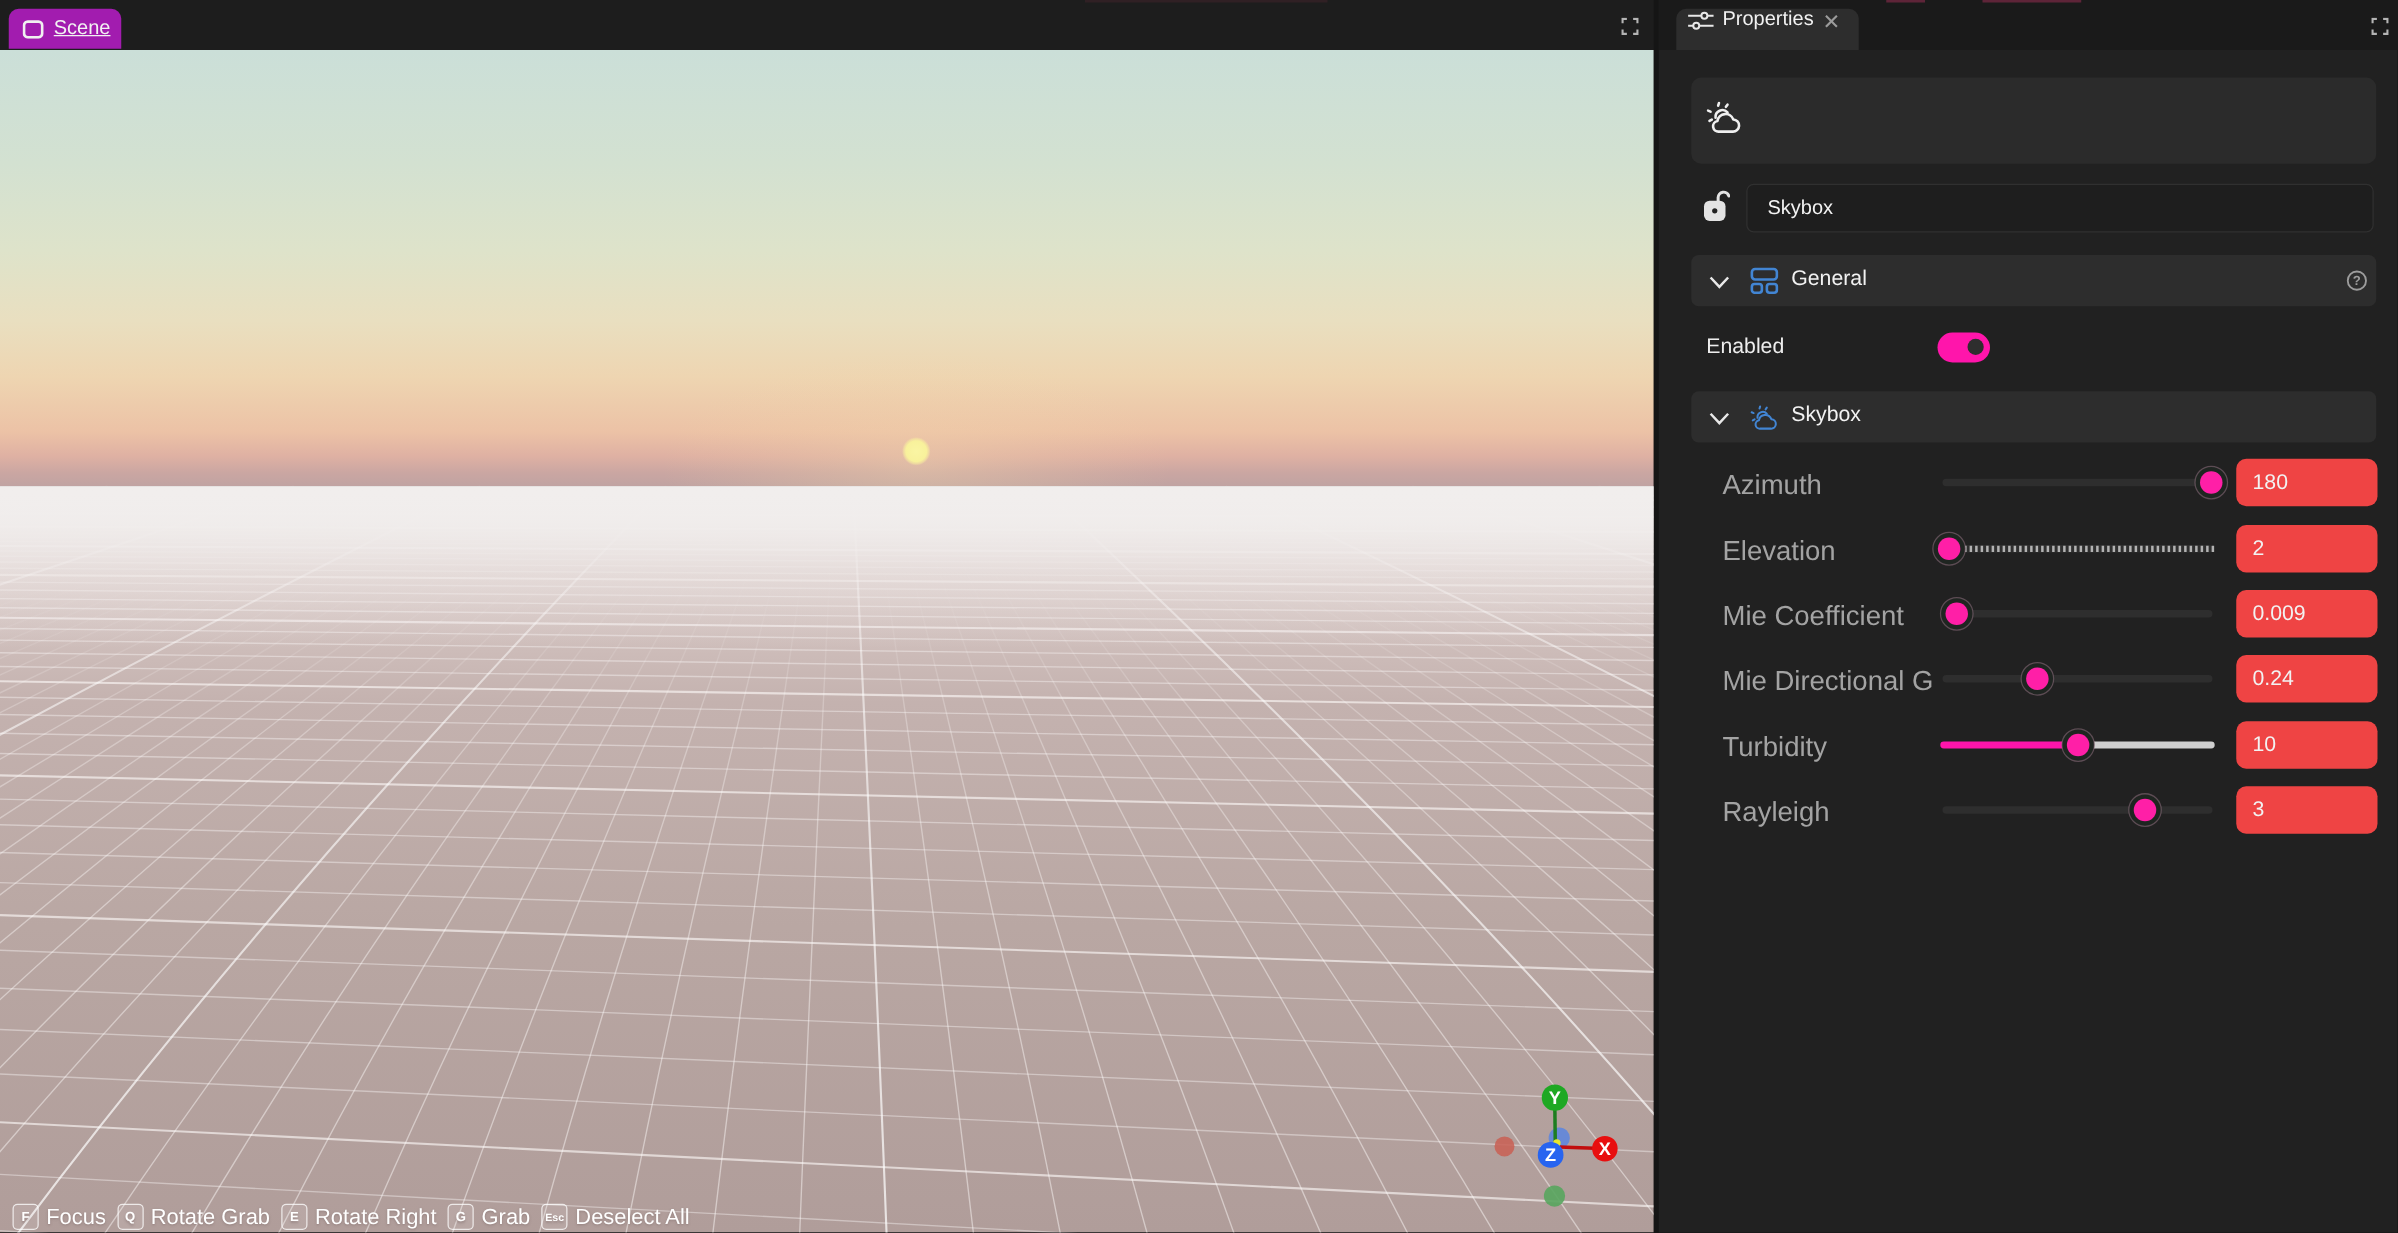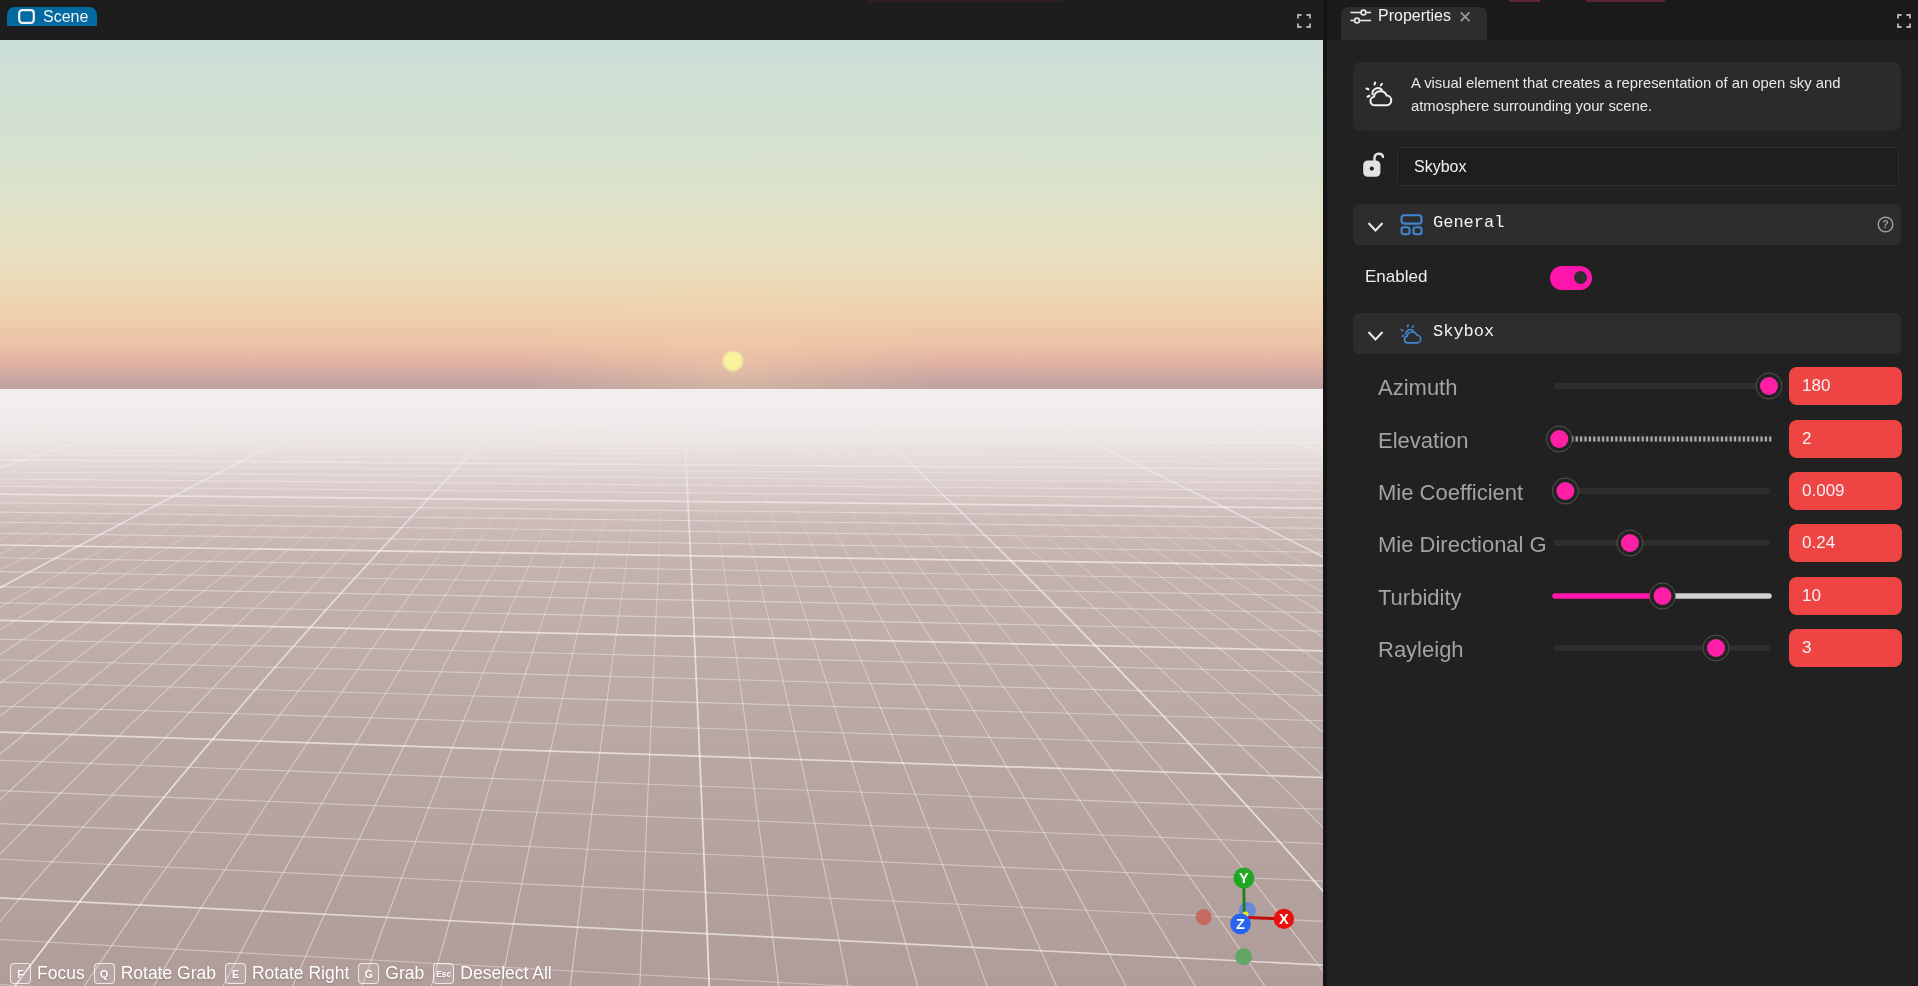--- a/index.html
+++ b/index.html
@@ -1,21 +1,21 @@
 <!DOCTYPE html>
 <html><head><meta charset="utf-8">
 <style>
 * { margin:0; padding:0; box-sizing:border-box; }
 html,body { width:1918px; height:986px; overflow:hidden; background:#151515;
   font-family:"Liberation Sans",sans-serif; }
 #app { position:absolute; left:0; top:0; width:1918px; height:986px; }
 
 #vheader { position:absolute; left:0; top:0; width:1323px; height:40px; background:#1d1d1d; }
-#scenetab { position:absolute; left:7px; top:7px; width:90px; height:19px; background:#0369a1;
-  border-radius:8px 8px 0 0; color:#f2f2f2; font-size:16px; display:flex; align-items:center; gap:8px; padding-left:11px; }
+#scenetab { position:absolute; left:7px; top:7px; width:90px; height:32px; background:#a21caf;
+  border-radius:8px 8px 0 0; color:#f2f2f2; font-size:16px; display:flex; align-items:center; gap:8px; padding-left:11px;text-decoration:underline; }
 #vexpand { position:absolute; left:1297px; top:14px; }
 #scenewrap { position:absolute; left:0; top:40px; width:1323px; height:946px; }
 
 #hints { position:absolute; left:10px; top:961px; height:25px; display:flex; align-items:center;
   color:#fff; font-size:17.5px; text-shadow:0 1px 2px rgba(90,70,70,0.35); }
 .key { display:inline-flex; align-items:center; justify-content:center; min-width:21px; height:21px;
   border:1.5px solid rgba(255,255,255,0.75); border-radius:4px; background:rgba(255,255,255,0.10);
   font-size:10.5px; font-weight:bold; margin:0 0 0 0; padding:0 2px; }
 .klabel { margin:0 9px 0 6px;text-align:right; }
 
@@ -25,21 +25,21 @@
   border-radius:8px 8px 0 0; color:#f2f2f2; font-size:16px; display:flex; align-items:flex-start; padding-left:9px; }
 #ptab .x { color:#9b9b9b; font-size:17px; margin-left:7px; font-weight:400; }
 #pexpand { position:absolute; left:1897px; top:14px; }
 #infocard { position:absolute; left:1353px; top:62px; width:548px; height:69px; background:#2b2b2b; border-radius:8px; }
 #lockicon { position:absolute; left:1362px; top:151px; }
 #nameinput { position:absolute; left:1397px; top:147px; width:502px; height:39px; background:#1e1e1e;
   border:1px solid #303030; border-radius:6px; color:#f2f2f2; font-size:16px; line-height:37px; padding-left:16px; }
 .secbar { position:absolute; left:1353px; width:548px; height:41px; background:#2d2d2d; border-radius:6px; }
 .secbar .chev { position:absolute; left:14px; top:15px; }
 .secbar .sic { position:absolute; left:47px; top:9px; }
-.secbar .stx { position:absolute; left:80px; top:9px; font-size:17px; color:#f2f2f2;font-family:Liberation Mono, monospace; }
+.secbar .stx { position:absolute; left:80px; top:9px; font-size:17px; color:#f2f2f2; }
 .secbar .hlp { position:absolute; left:524px; top:12px; }
 #enlabel { position:absolute; left:1365px; top:267px; font-size:17px; color:#ededed;text-align:center; }
 #toggle { position:absolute; left:1550px; top:266px; width:42px; height:24px; border-radius:12px; background:#ff15ab; }
 #toggle .knob { position:absolute; left:24px; top:5px; width:13px; height:13px; border-radius:50%; background:#2e2e2e; }
 .slabel { position:absolute; left:1366px; font-size:22px; color:#a3a3a3;margin-left:12px; }
 .vbox { position:absolute; left:1789px; width:113px; height:38px; background:#ef4444; border-radius:8px;
   color:#f2f2f2; font-size:17px; line-height:38px; padding-left:13px; }
 .artifact { position:absolute; top:0; height:2px; }
 </style></head>
 <body>
@@ -216,21 +216,20 @@
       </svg></div>
   <div id="infocard"></div>
   <div class="ic" style="position:absolute;left:1365px;top:81px"><svg width="29" height="27" viewBox="0 0 28 26" fill="none" stroke="#efefef" stroke-width="2" stroke-linecap="round" stroke-linejoin="round">
 <path d="M7.2 12.7 a5.3 5.3 0 0 1 9.2-4.1"></path>
 <line x1="9.2" y1="3.4" x2="9.8" y2="1.4"></line>
 <line x1="3.3" y1="8" x2="1.4" y2="7.2"></line>
 <line x1="4.3" y1="14.2" x2="2.5" y2="15.2"></line>
 <line x1="15.2" y1="4.3" x2="16.4" y2="2.6"></line>
 <path d="M10.6 23.4 h9.8 a4.7 4.7 0 0 0 0.5-9.4 a6.4 6.4 0 0 0-12.3 1.2 a4.15 4.15 0 0 0 1.2 8.2 z"></path>
 </svg></div>
-  <div class="tx" style="position:absolute;left:1411px;top:72px;width:445px;font-size:14.8px;line-height:23px;color:#e8e8e8">A visual element that creates a representation of an open sky and atmosphere surrounding your scene.</div>
   <div id="lockicon"><svg width="22" height="29" viewBox="0 0 22 29" fill="none">
 <path d="M12.5 9.5 V7.2 a4.4 4.4 0 0 1 8.6-1.4" stroke="#e3e3e3" stroke-width="2.4" stroke-linecap="round"></path>
 <rect x="1.2" y="9.5" width="17.2" height="16.2" rx="4.5" fill="#e3e3e3"></rect>
 <circle cx="9.8" cy="17.6" r="2.1" fill="#222"></circle>
 </svg></div>
   <div id="nameinput">Skybox</div>
   <div class="secbar" style="top:204px">
     <span class="chev"><svg width="17" height="12" viewBox="0 0 17 12" fill="none" stroke="#e8e8e8" stroke-width="2">
           <path d="M1.5 2 L8.5 9.5 L15.5 2"></path>
         </svg></span>

